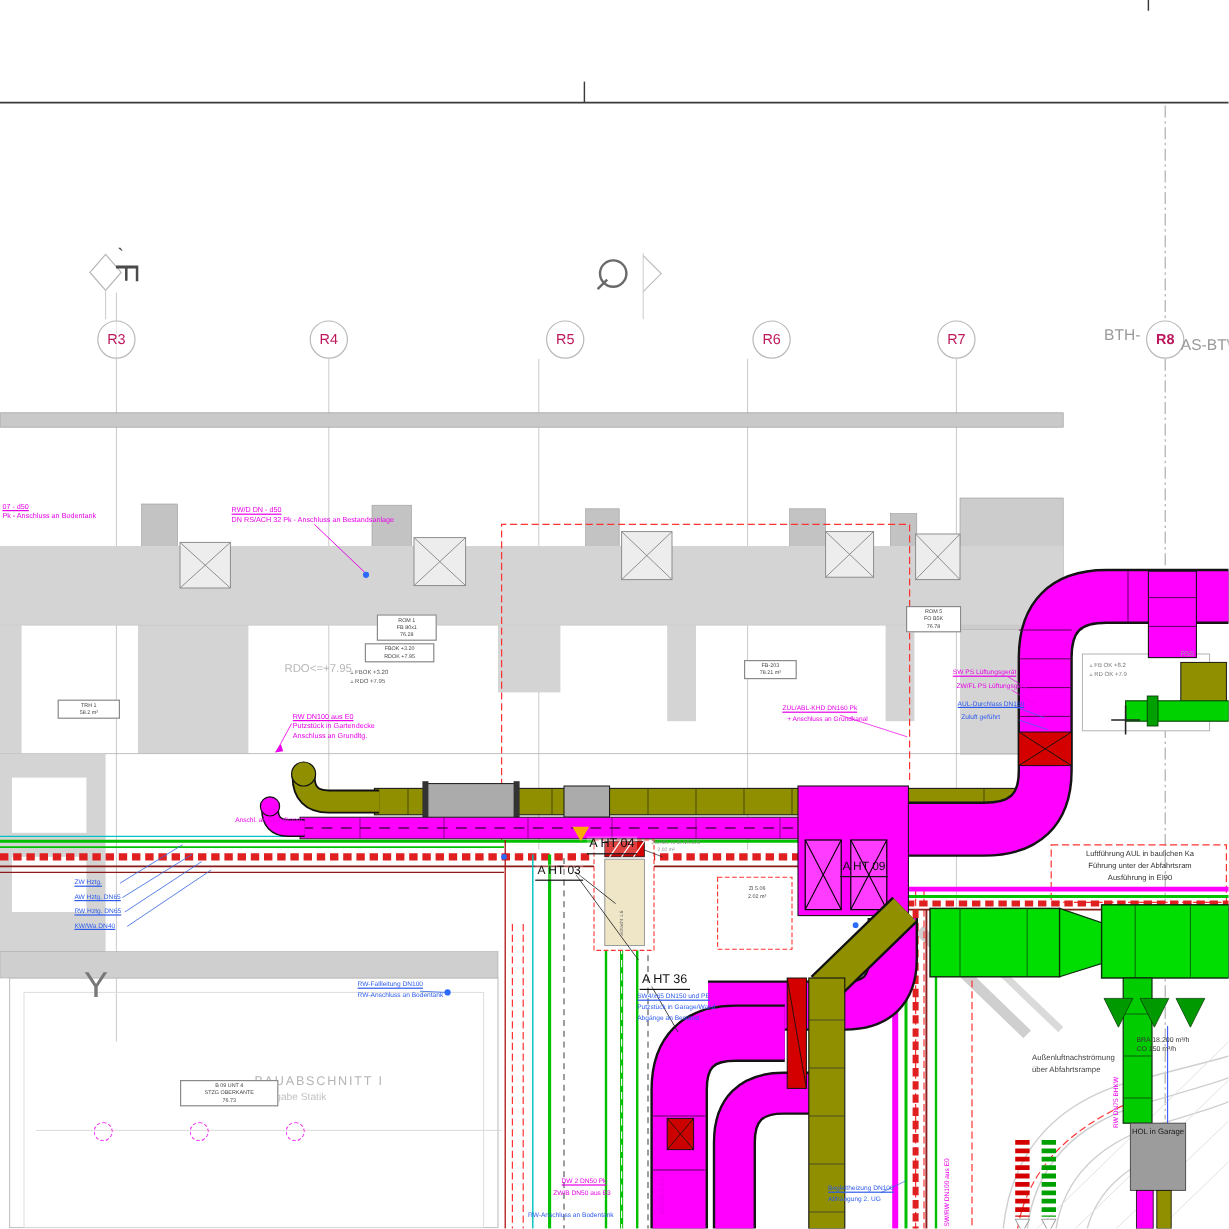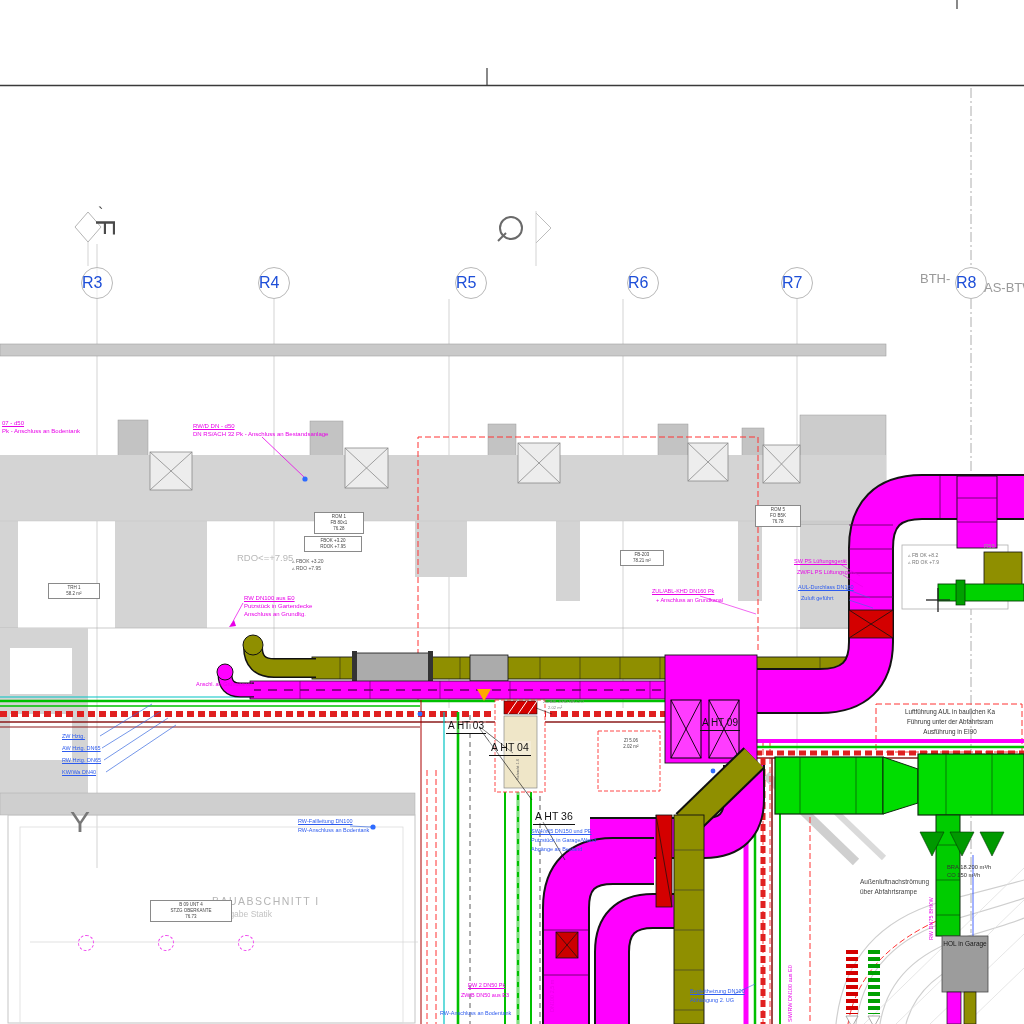--- a/index.html
+++ b/index.html
@@ -6,21 +6,21 @@
   .canvas{position:relative;width:1024px;height:1024px;background:#fff;overflow:hidden;
           font-family:"Liberation Sans",sans-serif;}
   .canvas svg{position:absolute;left:0;top:0;}
   .lbl{position:absolute;white-space:nowrap;line-height:1.2;z-index:5;}
   .u{text-decoration:underline;}
   .mag{color:#e800e8;}
   .blu{color:#2d5bee;}
   .gry{color:#9a9a9a;}
   .ht{font-size:10.5px;color:#111;border-bottom:1px solid #111;padding:0 2px 1px 2px;background:rgba(255,255,255,0.25);}
   .gridc{position:absolute;width:30px;height:30px;border:1px solid #b9b9b9;border-radius:50%;
-         display:flex;align-items:center;justify-content:flex-start;font-size:16px;color:#1d4ed8;
+         display:flex;align-items:center;justify-content:center;font-size:12px;color:#be185d;
          background:rgba(255,255,255,0.55);z-index:4;}
   .stamp{position:absolute;background:#fff;border:1px solid #8a8a8a;font-size:4.5px;color:#444;
          text-align:center;padding:1px 2px;line-height:1.3;z-index:5;}
   .stamp span{display:block;white-space:nowrap;}
   .rot{transform:rotate(-90deg);transform-origin:left top;}
   .note{position:absolute;text-align:center;z-index:5;}
   .note span{display:block;}
 </style>
 </head>
 <body>
@@ -325,31 +325,31 @@
     </div>
 <div class="gridc" style="left:455px;top:267px;">
       <span>R5</span>
     </div>
 <div class="gridc" style="left:627px;top:267px;">
       <span>R6</span>
     </div>
 <div class="gridc" style="left:781px;top:267px;">
       <span>R7</span>
     </div>
-<div class="gridc" style="left:955px;top:267px;background:transparent;">
+<div class="gridc" style="left:955px;top:267px;background:transparent;font-weight:bold;">
       <span>R8</span>
     </div>
 <div class="lbl gry" style="left:920px;top:271px;font-size:13px;">BTH-</div>
 <div class="lbl gry" style="left:984px;top:280px;font-size:13px;">AS-BTW</div>
 
 <div class="lbl" style="left:97px;top:211px;font-size:27px;color:#4a4a4a;transform:rotate(90deg);">F</div>
 <div class="lbl" style="left:98px;top:204px;font-size:16px;color:#4a4a4a;">`</div>
 <div class="lbl" style="left:70px;top:804px;font-size:30px;color:#787878;">Y</div>
 
-<div class="lbl ht" style="left:489px;top:697px;margin-top:44px;">A HT 04</div>
+<div class="lbl ht" style="left:489px;top:697px;">A HT 04</div>
 <div class="lbl ht" style="left:446px;top:720px;font-size:10px;text-align:right;">A HT 03</div>
 <div class="lbl ht" style="left:533px;top:810px;">A HT 36</div>
 <div class="lbl ht" style="left:700px;top:717px;font-size:10px;background:transparent;">A HT 09</div>
 
 <div class="lbl" style="left:237px;top:552px;font-size:9.5px;color:#b8b8b8;">RDO&lt;=+7.95</div>
 <div class="lbl" style="left:292px;top:558px;font-size:5px;color:#555;"><span>▵</span> <span>FBOK +3.20</span></div>
 <div class="lbl" style="left:292px;top:565px;font-size:5px;color:#555;"><span>▵</span> <span>RDO +7.95</span></div>
 <div class="lbl" style="left:908px;top:552px;font-size:5px;color:#777;"><span>▵</span> <span>FB OK +8.2</span></div>
 <div class="lbl" style="left:908px;top:559px;font-size:5px;color:#777;"><span>▵</span> <span>RD OK +7.9</span></div>
 <div class="lbl" style="left:984px;top:543px;font-size:6px;color:#999;">R55</div>

